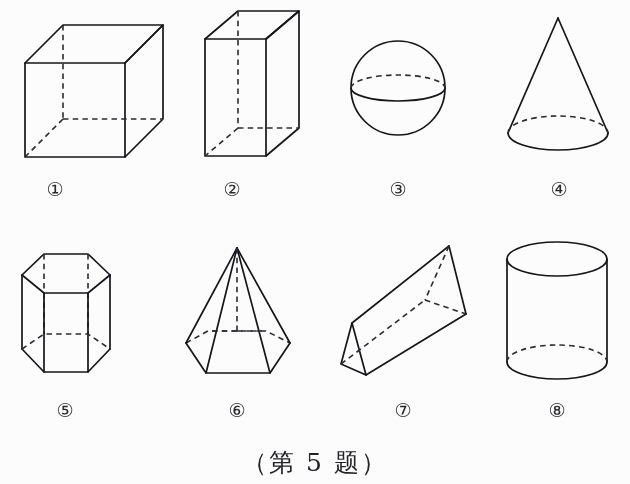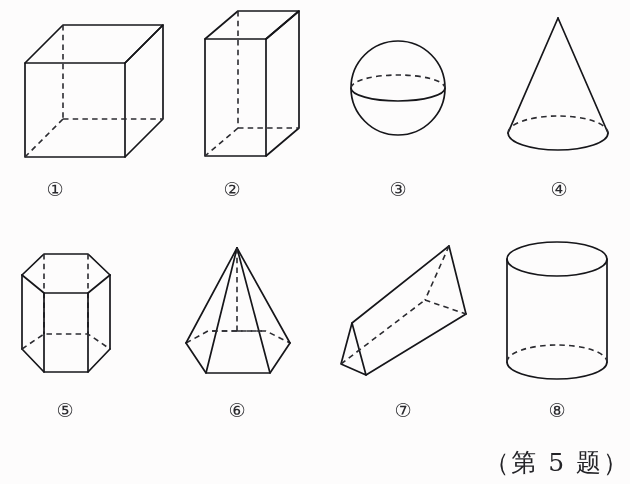--- a/index.html
+++ b/index.html
@@ -44,21 +44,21 @@
     color: #2a2a2e;
     text-align: center;
     width: 40px;
     user-select: none;
   }
   .caption {
     position: absolute;
     left: 0;
     right: 0;
     top: 446px;
-    text-align: right;
+    text-align: center;
     font-family: "DejaVu Serif", "Liberation Serif", serif;
     font-size: 25px;
     letter-spacing: 2px;
     color: #232327;
     white-space: pre;
   }
 </style>
 </head>
 <body>
 

